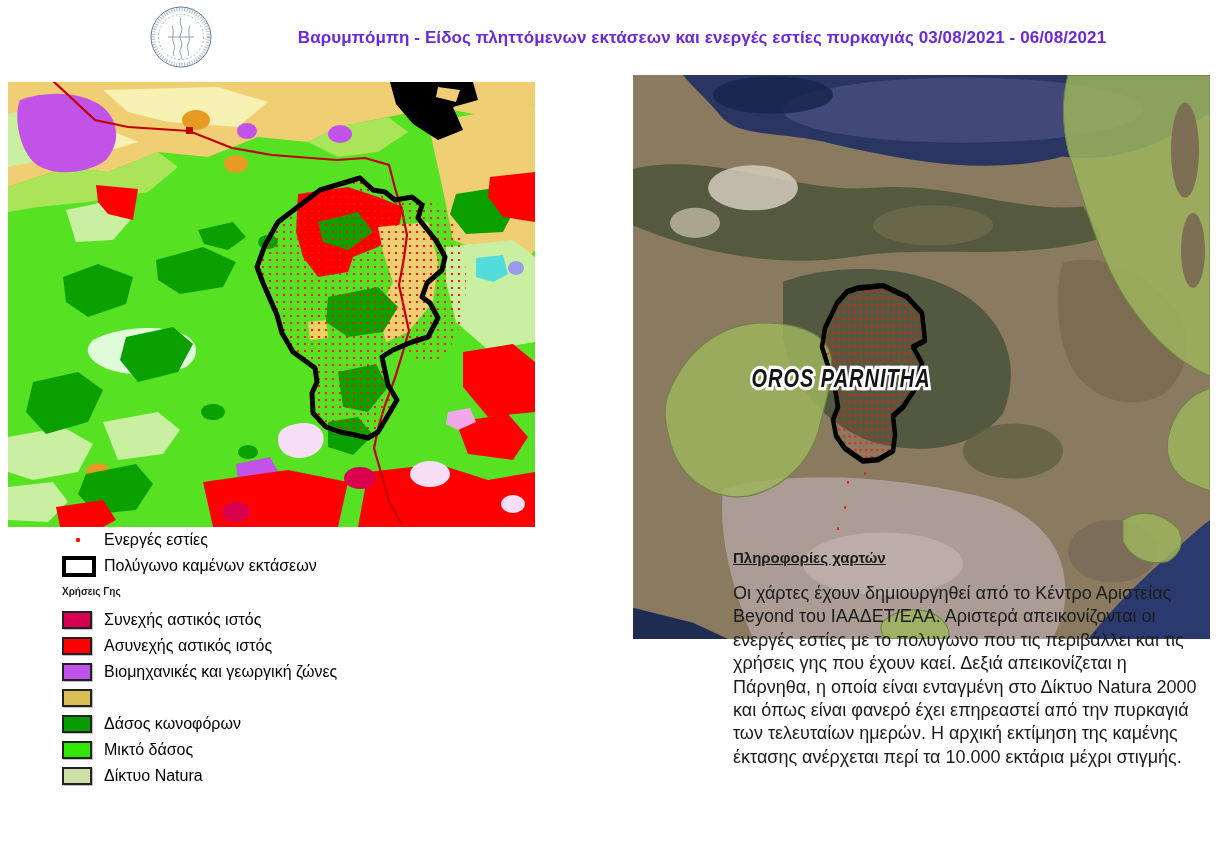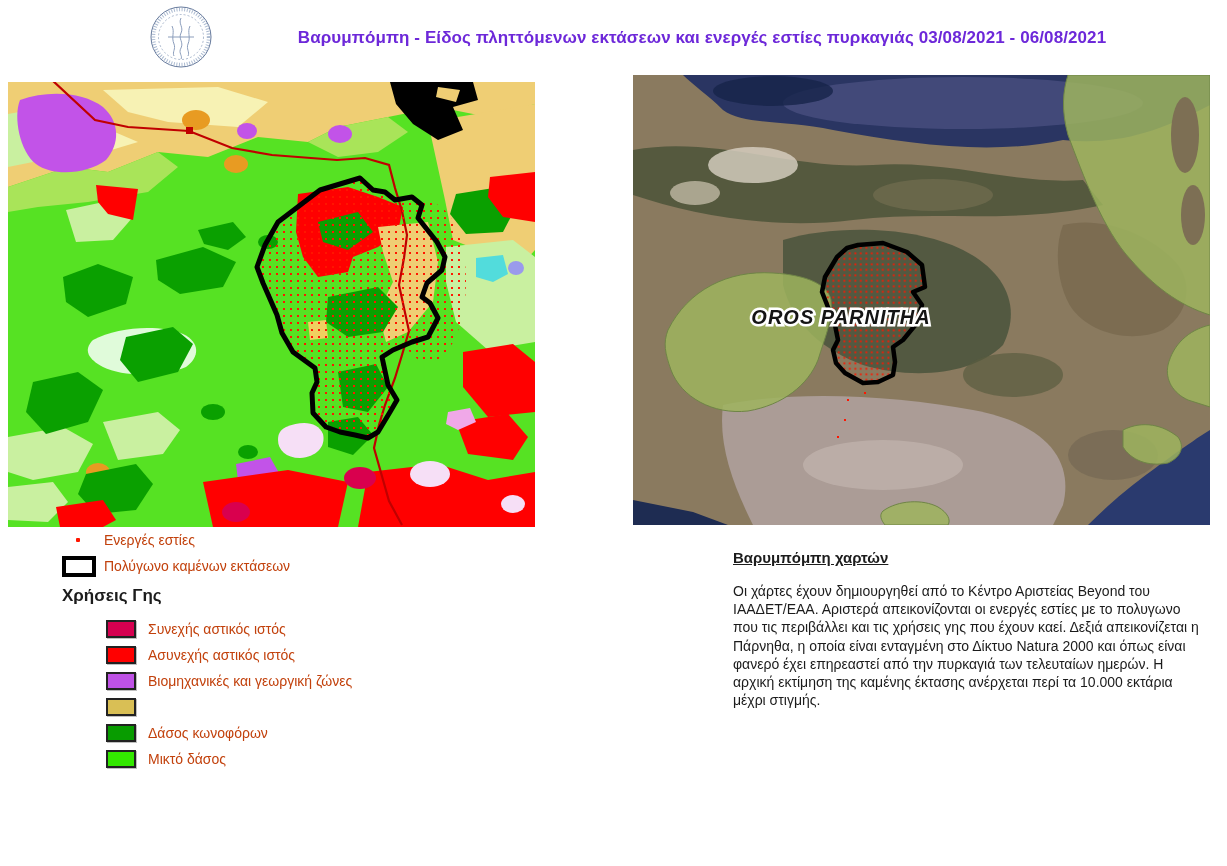--- a/index.html
+++ b/index.html
@@ -7,38 +7,38 @@
         font-family:"Liberation Sans","DejaVu Sans",sans-serif;color:#1b1b1b;}
   
   #title{position:absolute;left:252px;top:28px;width:900px;text-align:center;
          font-size:17px;font-weight:700;color:#6d28d9;letter-spacing:.1px;}
   .logo{position:absolute;}
   #beyond-logo{left:36px;top:6px;}
   #noa-seal{left:148px;top:4px;}
   
   .map{position:absolute;}
   #left-map{left:8px;top:82px;width:527px;height:445px;}
-  #right-map{left:633px;top:75px;width:577px;height:450px;}
+  #right-map{left:633px;top:75px;width:577px;height:564px;}
   .map svg{display:block;width:100%;height:100%;}
   
   #legend{position:absolute;left:62px;top:528px;width:480px;}
   .panel-title{font-size:15px;font-weight:700;text-decoration:underline;color:#1c1c1c;margin:0 0 14px 0;}
   .leg-row{display:flex;align-items:center;height:24px;margin-bottom:2px;}
   .leg-key{width:42px;display:flex;align-items:center;justify-content:flex-start;}
   .fire-dot{width:4px;height:4px;border-radius:1px;margin-left:14px;}
   .poly-key{width:26px;height:13px;background:#fff;border:4px solid #000;margin-left:0px;}
-  .leg-label{font-size:14px;color:#c2410c;}
-  #landuse-title{font-size:17px;font-weight:600;color:#1c1c1c;margin:8px 0 10px 0;}
-  .lu-row{display:flex;align-items:center;height:26px;margin-left:44px;}
+  .leg-label{font-size:16px;color:#000000;}
+  #landuse-title{font-size:10px;font-weight:600;color:#1c1c1c;margin:8px 0 10px 0;}
+  .lu-row{display:flex;align-items:center;height:26px;}
   .swatch{width:30px;height:18px;border:2px solid #222;box-sizing:border-box;margin-right:12px;
           box-shadow:1px 1px 0 rgba(0,0,0,.25);}
   
   #info{position:absolute;left:733px;top:549px;width:468px;}
   #info .panel-title{margin-bottom:16px;}
-  #info-body{font-size:14px;line-height:1.3;color:#1b1b1b;}
+  #info-body{font-size:18px;line-height:1.3;color:#1b1b1b;}
   .small-sub{fill:#6aaacd;font-size:4.6px;letter-spacing:.2px;}
 </style>
 </head>
 <body>
 
 <div id="page">
 
 
   <div class="logo" id="noa-seal">
     <svg width="66" height="66" viewBox="0 0 66 66">
@@ -245,20 +245,24 @@
       <span class="swatch" style="background-color: rgb(217, 191, 85);"></span>
     </div>
     <div class="lu-row">
       <span class="swatch" style="background-color: rgb(8, 156, 0);"></span>
       <span class="leg-label">Δάσος κωνοφόρων</span>
     </div>
     <div class="lu-row">
       <span class="swatch" style="background-color: rgb(51, 232, 0);"></span>
       <span class="leg-label">Μικτό δάσος</span>
     </div>
+    <div class="lu-row">
+      <span class="swatch" style="background-color: rgb(207, 224, 168);"></span>
+      <span class="leg-label">Δίκτυο Natura</span>
+    </div>
   </div>
 
   <div id="info">
-    <div class="panel-title">Βαρυμπόμπη χαρτών</div>
+    <div class="panel-title">Πληροφορίες χαρτών</div>
     <div id="info-body">Οι χάρτες έχουν δημιουργηθεί από το Κέντρο Αριστείας Beyond του ΙΑΑΔΕΤ/ΕΑΑ. Αριστερά απεικονίζονται οι ενεργές εστίες με το πολυγωνο που τις περιβάλλει και τις χρήσεις γης που έχουν καεί. Δεξιά απεικονίζεται η Πάρνηθα, η οποία είναι ενταγμένη στο Δίκτυο Natura 2000 και όπως είναι φανερό έχει επηρεαστεί από την πυρκαγιά των τελευταίων ημερών. Η αρχική εκτίμηση της καμένης έκτασης ανέρχεται περί τα 10.000 εκτάρια μέχρι στιγμής.</div>
   </div>
 
 </div>
 
 </body></html>

